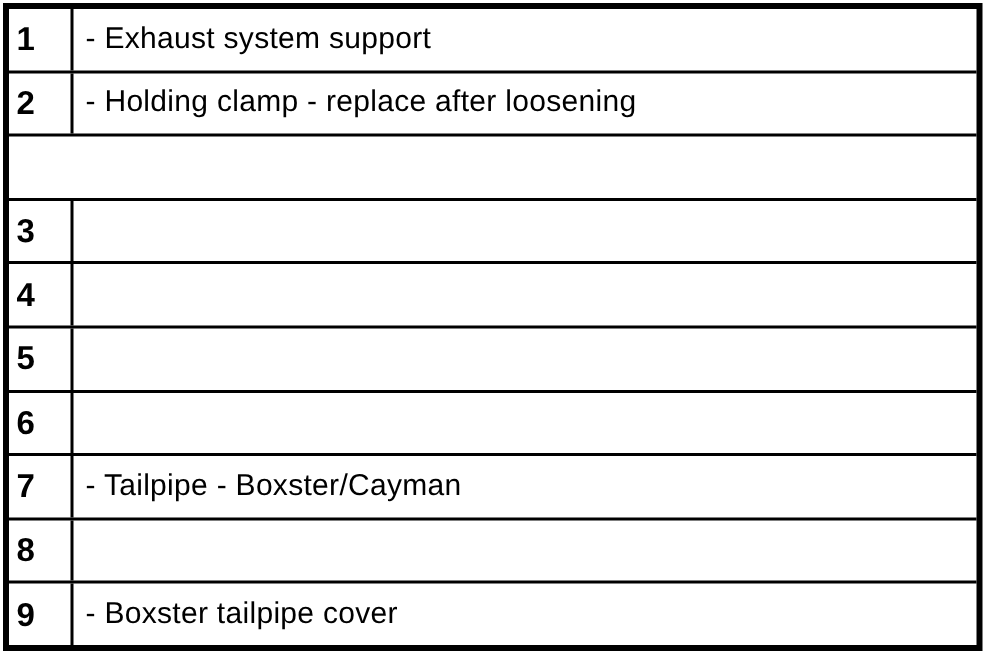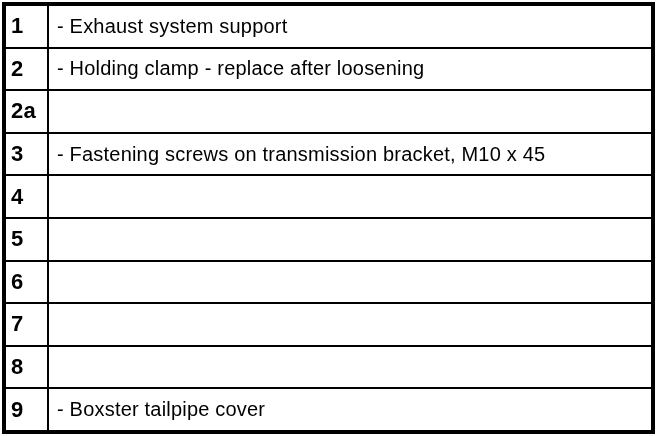--- a/index.html
+++ b/index.html
@@ -73,42 +73,41 @@
       <div class="cell-num">1</div>
       <div class="cell-desc">- Exhaust system support</div>
     </div>
 
     <div class="row">
       <div class="cell-num">2</div>
       <div class="cell-desc">- Holding clamp - replace after loosening</div>
     </div>
 
     <div class="row">
-      <div class="cell-num">2a</div>
     </div>
 
     <div class="row">
       <div class="cell-num">3</div>
-      <div class="cell-desc">- Fastening screws on transmission bracket, M10 x 45</div>
     </div>
 
     <div class="row">
       <div class="cell-num">4</div>
     </div>
 
     <div class="row">
       <div class="cell-num">5</div>
     </div>
 
     <div class="row">
       <div class="cell-num">6</div>
     </div>
 
     <div class="row">
       <div class="cell-num">7</div>
+      <div class="cell-desc">- Tailpipe - Boxster/Cayman</div>
     </div>
 
     <div class="row">
       <div class="cell-num">8</div>
     </div>
 
     <div class="row">
       <div class="cell-num">9</div>
       <div class="cell-desc">- Boxster tailpipe cover</div>
     </div>

